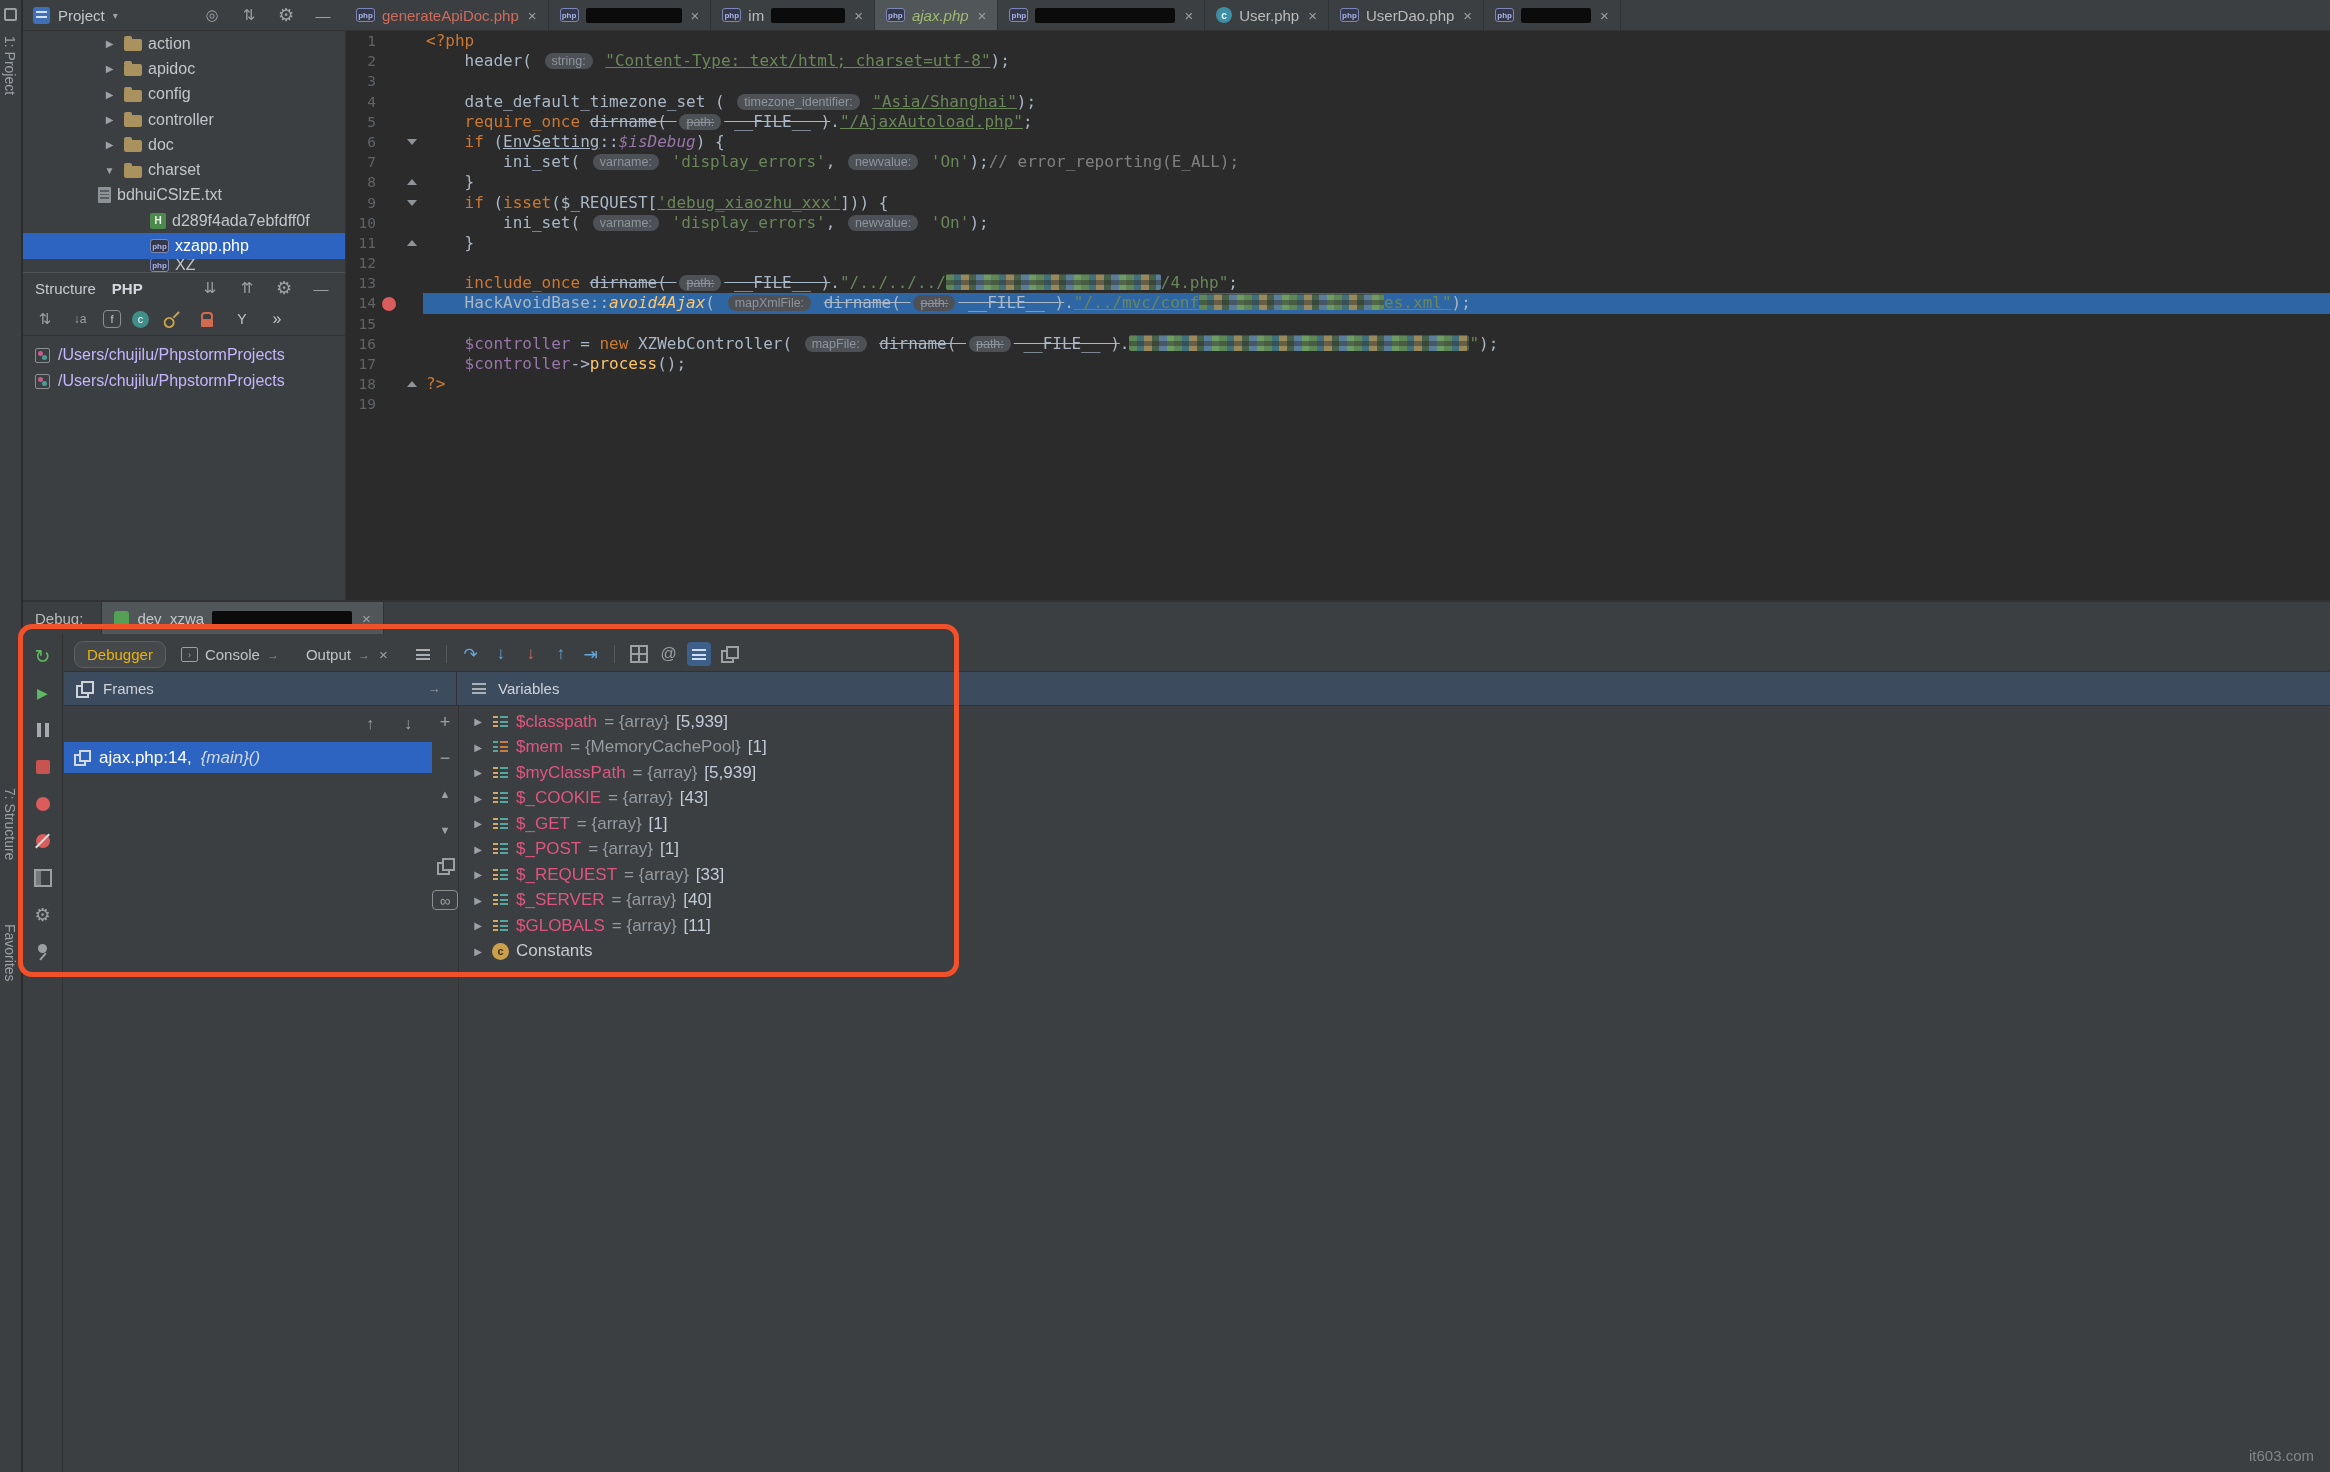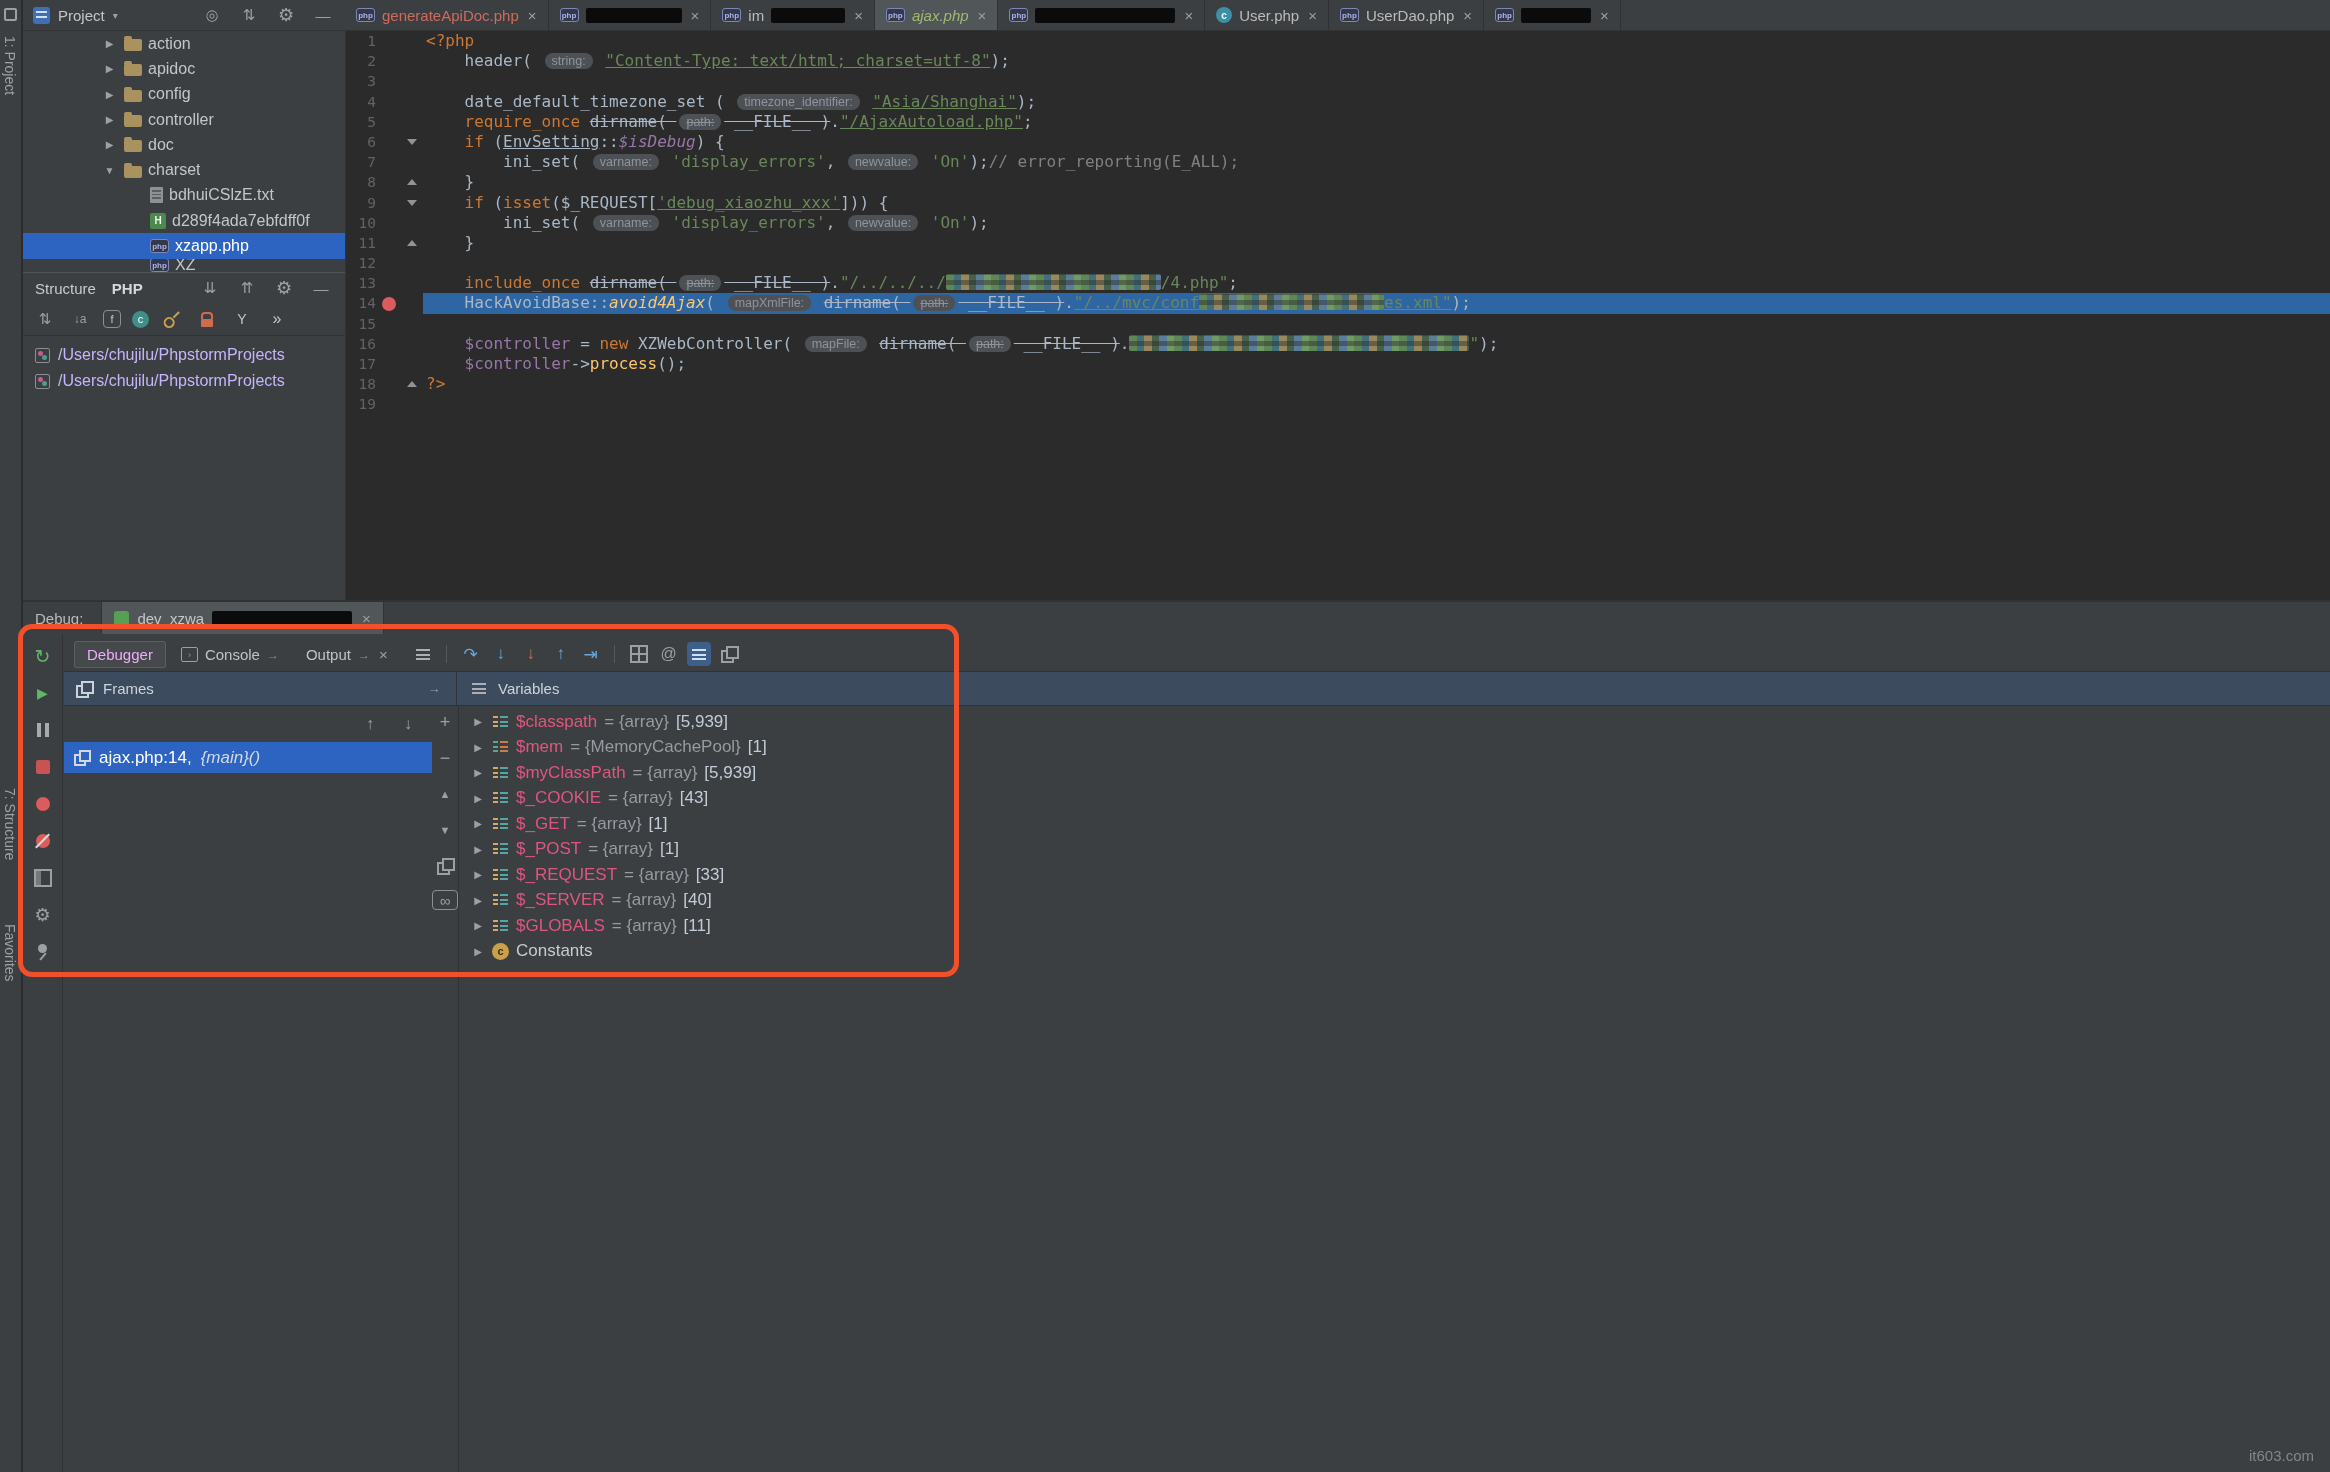--- a/index.html
+++ b/index.html
@@ -102,21 +102,21 @@
   .session-tab{display:flex;align-items:center;gap:8px;background:#515658;height:32px;padding:0 12px;
     margin-left:18px;border-left:1px solid #323232;border-right:1px solid #323232;font-size:15px;color:#c4c7ca}
 
   
   .debug-body{position:absolute;left:23px;top:634px;right:0;height:838px;background:#3c3f41}
   .dbg-strip{position:absolute;left:0;top:0;width:40px;height:100%;border-right:1px solid #323232;
     display:flex;flex-direction:column;align-items:center;gap:13px;padding-top:10px}
   .dbg-main{position:absolute;left:41px;top:0;right:0;height:100%}
   .dbg-toolbar{height:38px;border-bottom:1px solid #323232;display:flex;align-items:flex-end;padding-left:10px;gap:3px}
   .dbg-tab{height:27px;display:flex;align-items:center;gap:7px;padding:0 12px;margin-bottom:3px;font-size:15px;color:#c0c3c6}
-  .dbg-tab.active{background:#46494b;border:1px solid #5c5f61;border-radius:2px;color:#f0abfc}
+  .dbg-tab.active{background:#46494b;border:1px solid #5c5f61;border-radius:9px;color:#eab308}
   .dbg-tbicons{display:flex;align-items:center;gap:6px;margin-left:8px;margin-bottom:5px}
   .panel-headers{height:34px;background:#3d4b5f;border-bottom:1px solid #323232;display:flex;align-items:stretch}
   .ph-frames{width:393px;display:flex;align-items:center;gap:9px;padding:0 10px;border-right:1px solid #323232;color:#ced3d9}
   .ph-vars{flex:1;display:flex;align-items:center;gap:7px;padding:0 10px;color:#ced3d9}
   .dbg-content{position:absolute;left:0;top:72px;right:0;bottom:0;display:flex}
   .frames-col{width:368px;flex:none}
   .frames-toolbar{height:36px;display:flex;align-items:center;justify-content:flex-end;gap:14px;padding-right:12px}
   .frame-row{height:31px;display:flex;align-items:center;gap:9px;padding-left:10px;background:#2d64c1;color:#ffffff;font-size:17px}
   .frame-row .fmain{font-style:italic;color:#d3dae4}
   .watch-col{width:27px;flex:none;border-right:1px solid #323232;display:flex;flex-direction:column;align-items:center;gap:12px;padding-top:4px}
@@ -280,21 +280,21 @@
       <div class="trow" style="padding-left: 78px;">
         <span class="arr">▶</span>
         <span class="tico tico-folder"></span>
         <span class="tlabel">doc</span>
       </div>
       <div class="trow" style="padding-left: 78px;">
         <span class="arr">▼</span>
         <span class="tico tico-folder"></span>
         <span class="tlabel">charset</span>
       </div>
-      <div class="trow" style="padding-left: 104px;">
+      <div class="trow" style="padding-left: 52px;">
         <span class="arr"></span>
         <span class="tico tico-txt"></span>
         <span class="tlabel">bdhuiCSlzE.txt</span>
       </div>
       <div class="trow" style="padding-left: 104px;">
         <span class="arr"></span>
         <span class="tico tico-html">H</span>
         <span class="tlabel">d289f4ada7ebfdff0f</span>
       </div>
       <div class="trow sel" style="padding-left: 104px;">

